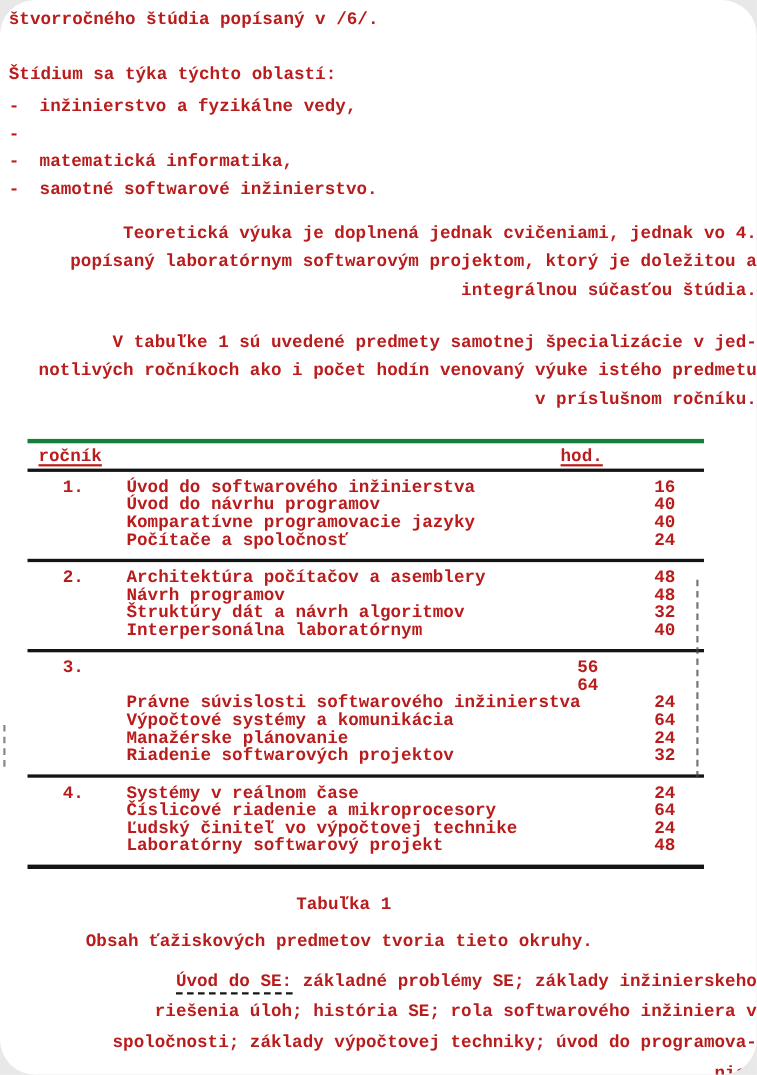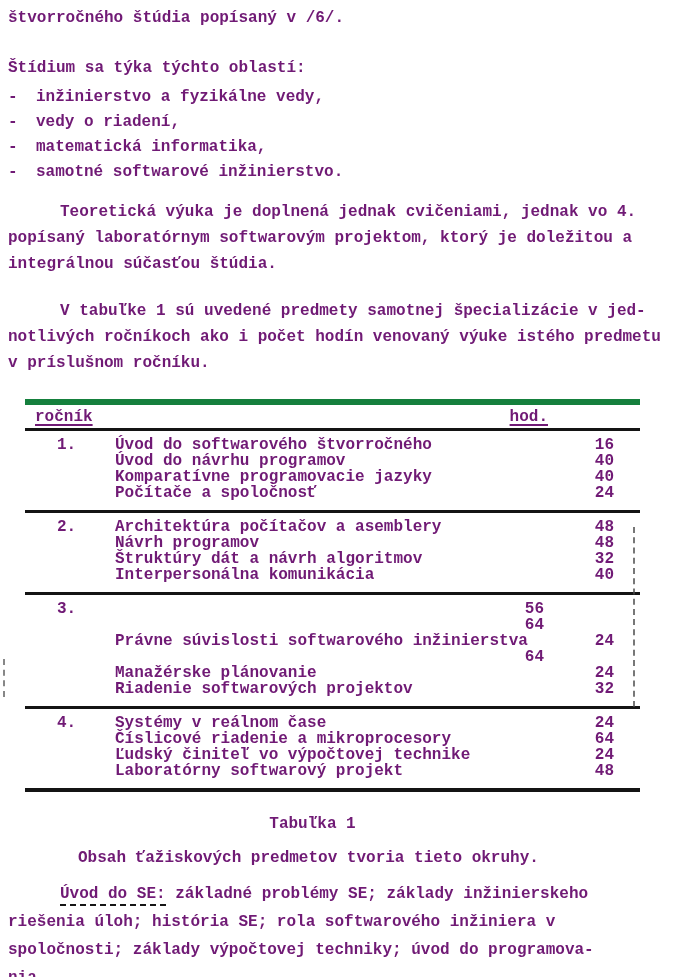--- a/index.html
+++ b/index.html
@@ -6,44 +6,45 @@
   .page {
     position: relative;
     width: 688px;
     height: 977px;
     margin: 0 auto;
     background: #ffffff;
     overflow: hidden;
     font-family: "Liberation Mono", "DejaVu Sans Mono", monospace;
     font-weight: bold;
     font-size: 16px;
-    color: #701a75;
+    color: #b91c1c;
     box-sizing: border-box;
     padding: 8px 0 0 8px;
+    border-radius: 32px;
   }
   .pl, .line { white-space: pre; }
 
   .intro-line { line-height: 20px; margin: 0; }
   .areas-heading { line-height: 20px; margin: 30px 0 0 0; }
 
   .bullets { margin-top: 7px; }
   .bullet-row { display: flex; line-height: 25px; }
   .bullet-dash { width: 28px; flex: 0 0 28px; }
 
-  .para { margin: 0; }
+  .para { margin: 0; text-align: right; }
   .para .pl { line-height: 26px; }
   .para-1 { margin-top: 14px; }
   .para-2 { margin-top: 21px; }
   .para > div:first-of-type { padding-left: 52px; }
 
   
   .ctable {
     margin: 23px 0 0 17px;
     width: 615px;
-    border-top: 6px solid #15803d;
+    border-top: 4px solid #15803d;
     border-bottom: 4px solid #141414;
   }
   .t-head {
     display: grid;
     grid-template-columns: 90px 1fr 70px;
     border-bottom: 3px solid #141414;
     padding: 2px 0 1px 0;
     line-height: 20px;
   }
   .t-head span { text-decoration: underline; text-underline-offset: 3px; text-decoration-thickness: 2px; }
@@ -93,21 +94,20 @@
 
   <div class="bullets">
 
       <div class="bullet-row">
         <span class="bullet-dash">-</span>
         <span class="line">inžinierstvo a fyzikálne vedy,</span>
       </div>
 
       <div class="bullet-row">
         <span class="bullet-dash">-</span>
-        <span class="line">vedy o riadení,</span>
       </div>
 
       <div class="bullet-row">
         <span class="bullet-dash">-</span>
         <span class="line">matematická informatika,</span>
       </div>
 
       <div class="bullet-row">
         <span class="bullet-dash">-</span>
         <span class="line">samotné softwarové inžinierstvo.</span>
@@ -136,21 +136,21 @@
     <div class="t-head">
       <span class="th-year">ročník</span>
       <span class="th-hours">hod.</span>
     </div>
 
     <div class="t-group">
       <div class="g-year">1.</div>
       <div class="g-rows">
 
           <div class="t-row">
-            <span class="td-subject">Úvod do softwarového štvorročného</span>
+            <span class="td-subject">Úvod do softwarového inžinierstva</span>
             <span class="td-hours">16</span>
           </div>
 
           <div class="t-row">
             <span class="td-subject">Úvod do návrhu programov</span>
             <span class="td-hours">40</span>
           </div>
 
           <div class="t-row">
             <span class="td-subject">Komparatívne programovacie jazyky</span>
@@ -177,21 +177,21 @@
             <span class="td-subject">Návrh programov</span>
             <span class="td-hours">48</span>
           </div>
 
           <div class="t-row">
             <span class="td-subject">Štruktúry dát a návrh algoritmov</span>
             <span class="td-hours">32</span>
           </div>
 
           <div class="t-row">
-            <span class="td-subject">Interpersonálna komunikácia</span>
+            <span class="td-subject">Interpersonálna laboratórnym</span>
             <span class="td-hours">40</span>
           </div>
         </div>
     </div>
 
     <div class="t-group">
       <div class="g-year">3.</div>
       <div class="g-rows">
 
           <div class="t-row">
@@ -201,20 +201,21 @@
           <div class="t-row">
             <span class="td-hours">64</span>
           </div>
 
           <div class="t-row">
             <span class="td-subject">Právne súvislosti softwarového inžinierstva</span>
             <span class="td-hours">24</span>
           </div>
 
           <div class="t-row">
+            <span class="td-subject">Výpočtové systémy a komunikácia</span>
             <span class="td-hours">64</span>
           </div>
 
           <div class="t-row">
             <span class="td-subject">Manažérske plánovanie</span>
             <span class="td-hours">24</span>
           </div>
 
           <div class="t-row">
             <span class="td-subject">Riadenie softwarových projektov</span>

